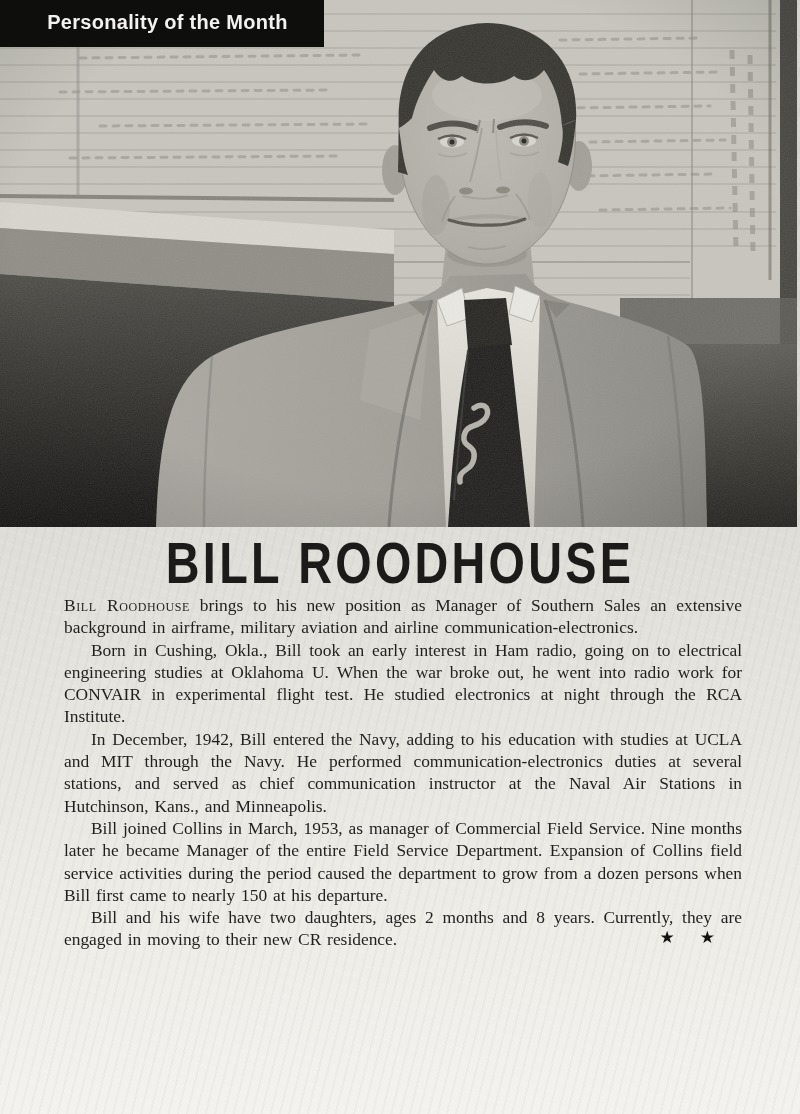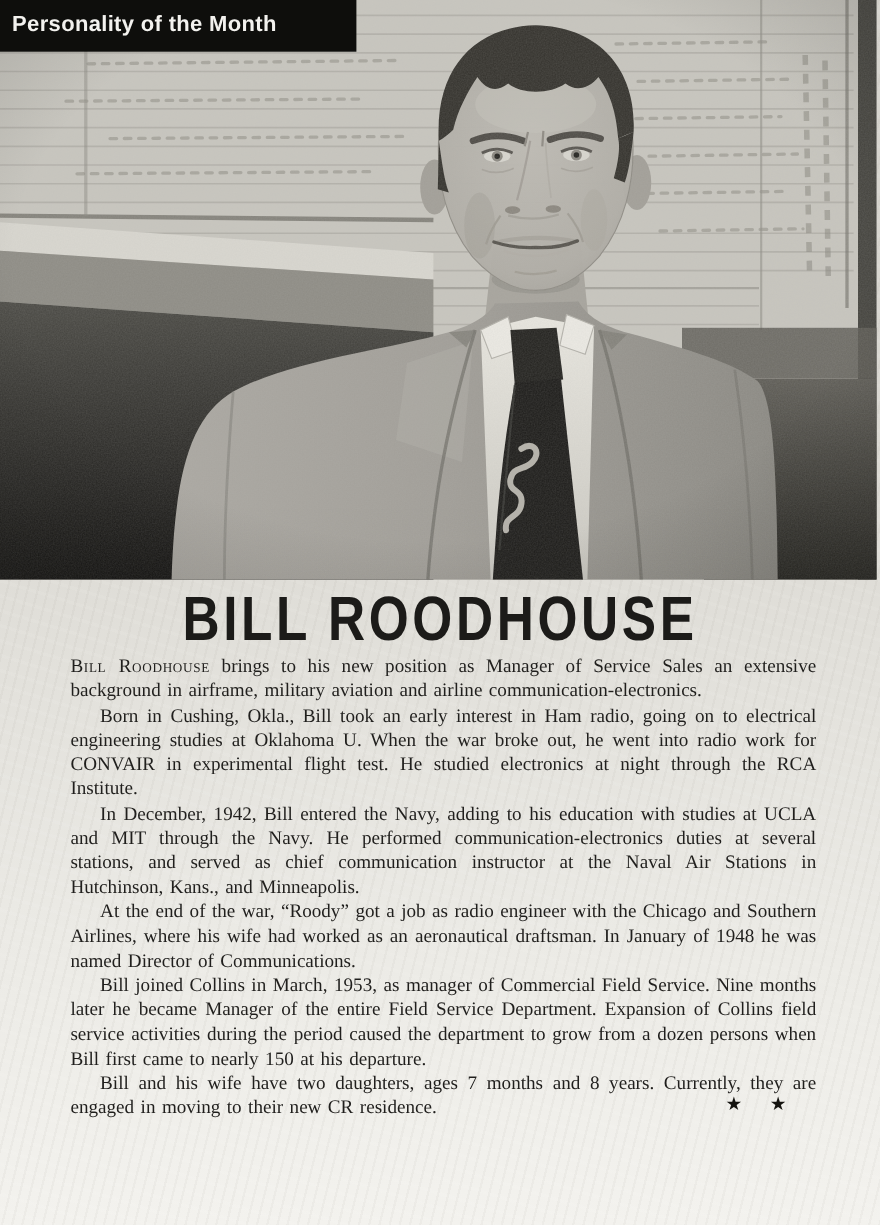--- a/index.html
+++ b/index.html
@@ -10,21 +10,21 @@
       repeating-linear-gradient(17deg, rgba(255,255,255,0.06) 0 3px, rgba(0,0,0,0) 3px 13px),
       linear-gradient(180deg,#d6d4ce 0%,#dbd9d3 38%,#ebeae5 76%,#f3f2ee 100%);
     font-family:"Liberation Serif",serif;color:#22211f;
   }
   .photo{position:absolute;top:0;left:0;width:797px;height:527px;}
   .photo svg{display:block;width:797px;height:527px;}
   .banner{position:absolute;top:0;left:0;width:324px;height:47px;background:#0e0e0c;z-index:3;}
   .banner-label{
     display:block;padding-left:11px;line-height:45px;
     font-family:"Liberation Sans",sans-serif;font-weight:bold;font-size:20px;
-    letter-spacing:0.3px;color:#f3f2ef;white-space:nowrap;
+    letter-spacing:0.3px;color:#f3f2ef;white-space:nowrap;text-align:center;
   }
   .headline{
     position:absolute;top:530px;left:0;width:800px;text-align:center;
     font-family:"Liberation Sans",sans-serif;font-weight:bold;font-size:57px;
     letter-spacing:4px;color:#1c1b19;white-space:nowrap;
     transform:scaleX(0.82);transform-origin:50% 50%;
   }
   .article{
     position:absolute;top:594px;left:64px;width:678px;
     font-size:17.4px;line-height:22.3px;text-align:justify;
@@ -217,22 +217,21 @@
     </svg>
   </div>
 
   <div class="banner">
     <span class="banner-label">Personality of the Month</span>
   </div>
 
   <div class="headline">BILL ROODHOUSE</div>
 
   <div class="article">
-    <p class="first"><span class="lead">Bill Roodhouse</span><span> brings to his new position as Manager of Service Sales an extensive background in airframe, military aviation and airline communication-electronics.</span></p>
+    <p class="first"><span class="lead">Bill Roodhouse</span><span> brings to his new position as Manager of Southern Sales an extensive background in airframe, military aviation and airline communication-electronics.</span></p>
     <p><span>Born in Cushing, Okla., Bill took an early interest in Ham radio, going on to electrical engineering studies at Oklahoma U.  When the war broke out, he went into radio work for CONVAIR in experimental flight test.  He studied electronics at night through the RCA Institute.</span></p>
     <p><span>In December, 1942, Bill entered the Navy, adding to his education with studies at UCLA and MIT through the Navy.  He performed communication-electronics duties at several stations, and served as chief communication instructor at the Naval Air Stations in Hutchinson, Kans., and Minneapolis.</span></p>
-    <p><span>At the end of the war, “Roody” got a job as radio engineer with the Chicago and Southern Airlines, where his wife had worked as an aeronautical draftsman.  In January of 1948 he was named Director of Communications.</span></p>
     <p><span>Bill joined Collins in March, 1953, as manager of Commercial Field Service.  Nine months later he became Manager of the entire Field Service Department.  Expansion of Collins field service activities during the period caused the department to grow from a dozen persons when Bill first came to nearly 150 at his departure.</span></p>
-    <p><span>Bill and his wife have two daughters, ages 7 months and 8 years.  Currently, they are engaged in moving to their new CR residence.</span></p>
+    <p><span>Bill and his wife have two daughters, ages 2 months and 8 years.  Currently, they are engaged in moving to their new CR residence.</span></p>
     <span class="endmark">★ ★</span>
   </div>
 
 </div>
 
 </body></html>

